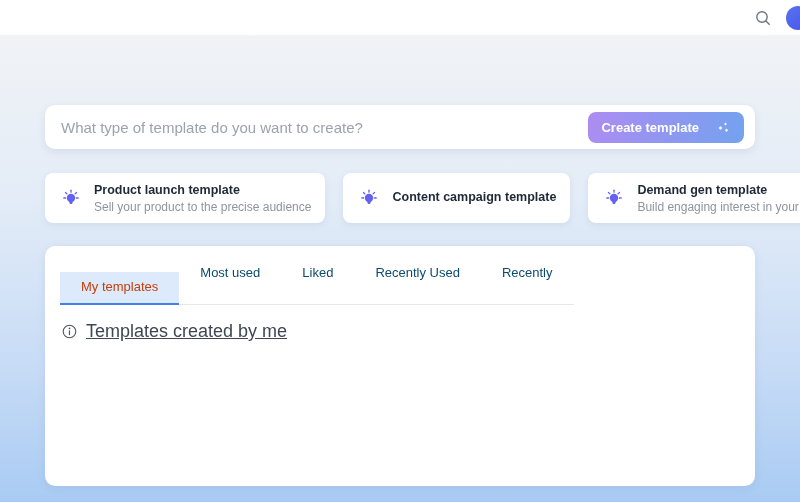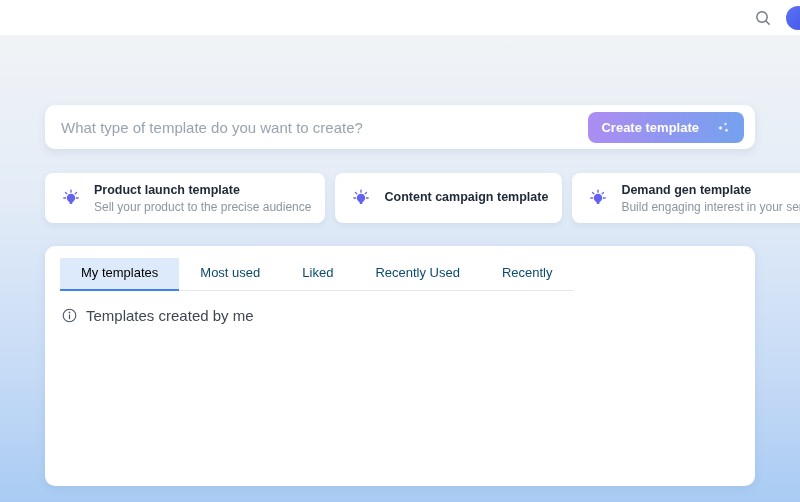--- a/index.html
+++ b/index.html
@@ -76,21 +76,21 @@
     padding: 8px 13px;
     border-radius: 8px;
     background: linear-gradient(100deg, #ae8cf2 0%, #8f97f0 50%, #74a2ef 100%);
   }
 
   
   .cards {
     position: relative;
     top: 94px;
     display: flex;
-    gap: 10px;
+    gap: 18px;
   }
   .card {
     flex: 1;
     background: #ffffff;
     border-radius: 8px;
     box-shadow: 0 2px 6px rgba(70, 100, 150, 0.10);
     display: flex;
     align-items: center;
     gap: 13px;
     padding: 10px 14px 10px 16px;
@@ -130,33 +130,35 @@
     padding: 7px 21px 9px 21px;
     font-size: 13px;
     color: #0c4a6e;
     cursor: pointer;
     white-space: nowrap;
     border-bottom: 2px solid transparent;
     margin-bottom: -1px;
   }
   .tab.active {
     background: #dceafb;
-    color: #000000;
+    color: #c2410c;
     border-bottom: 2px solid #3e82ef;
+    margin-top: 14px;
   }
   .empty-row {
     margin-top: 16px;
     display: flex;
     align-items: center;
     gap: 9px;
     padding-left: 2px;
   }
   .empty-text {
-    font-size: 15px;
+    font-size: 18px;
     color: #3f4752;
+    text-decoration: underline;
   }
 </style>
 </head>
 <body>
 
 <div class="topbar">
   <div class="search-btn">
     <svg width="18" height="18" viewBox="0 0 18 18" fill="none">
       <circle cx="8" cy="8" r="5.2" stroke="#6e7681" stroke-width="1.4"></circle>
       <line x1="12" y1="12" x2="15.2" y2="15.2" stroke="#6e7681" stroke-width="1.4" stroke-linecap="round"></line>

